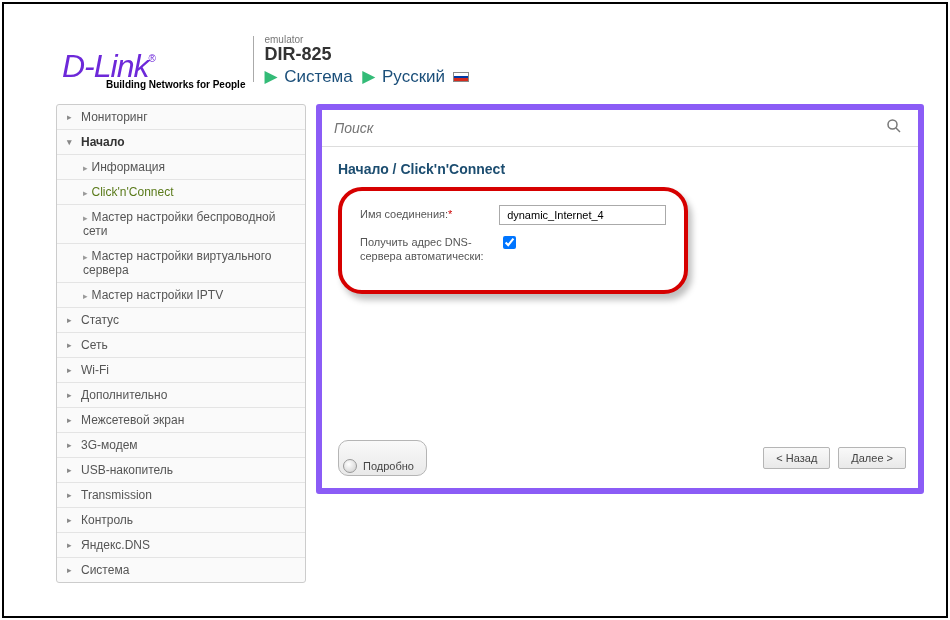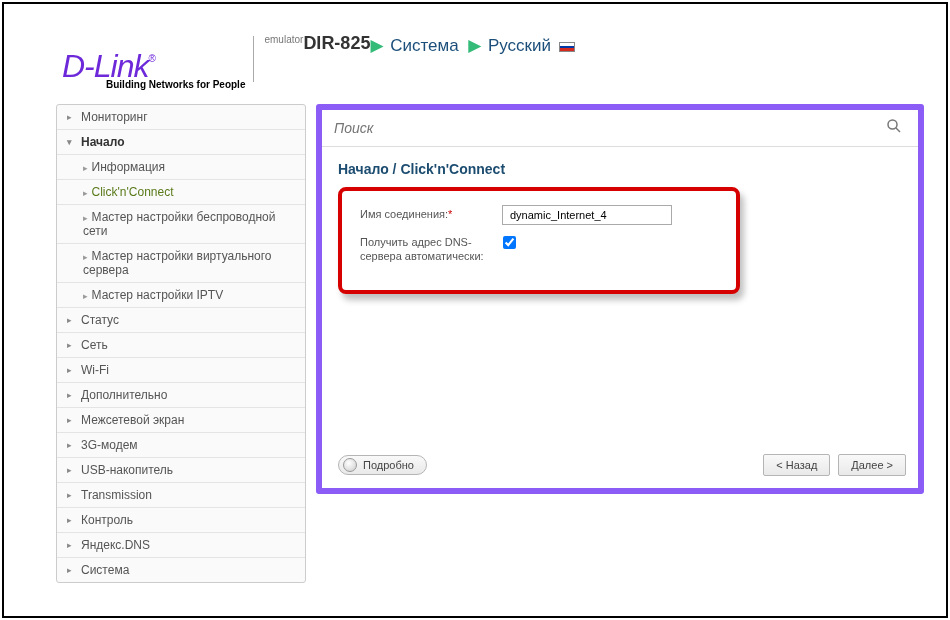--- a/index.html
+++ b/index.html
@@ -5,21 +5,21 @@
 * { box-sizing: border-box; margin: 0; padding: 0; }
 body { font-family: Arial, Helvetica, sans-serif; font-size: 12px; background: #fff; color: #333; width: 950px; height: 620px; position: relative; }
 .outer-border { border: 2px solid #000; width: 946px; height: 616px; margin: 2px; position: relative; background: #fff; }
 
 .header { display: flex; align-items: flex-start; padding: 28px 0 0 58px; height: 92px; }
 .logo-block { display: flex; flex-direction: column; }
 .logo { font-family: "Arial Black", Arial, sans-serif; font-size: 32px; font-weight: 400; letter-spacing: -1px; color: #6d28d9; line-height: 0.9; font-style: italic; margin-top: 20px; }
 .logo sup { font-size: 10px; font-style: normal; vertical-align: top; position: relative; top: 2px; }
 .tagline { font-size: 10px; font-weight: bold; color: #000; margin-top: -2px; padding-left: 44px; }
 .header-sep { width: 1px; height: 46px; background: #aaa; margin: 4px 10px 0 8px; }
-.device-block { display: flex; flex-direction: row; padding-top: 2px; }
+.device-block { display: flex; flex-direction: column; padding-top: 2px; }
 .emu { font-size: 10px; color: #777; }
 .device { font-size: 18px; font-weight: bold; color: #333; line-height: 1.1; }
 .lang-row { font-size: 17px; margin-top: 1px; }
 .lang-row .tri { color: #3b7; margin-right: 2px; }
 .lang-row a { color: #1b4f7a; text-decoration: none; }
 .flag { display: inline-block; width: 16px; height: 10px; vertical-align: middle; margin-left: 3px; background: linear-gradient(to bottom, #fff 0 33%, #0039a6 33% 66%, #d52b1e 66% 100%); border: 1px solid #888; }
 
 .layout { display: flex; padding: 8px 22px 0 52px; gap: 10px; }
 
 .sidebar { width: 250px; border: 1px solid #ccc; border-radius: 3px; background: #fafafa; }
@@ -31,29 +31,29 @@
 .side-sub .sarrow { font-size: 9px; color: #999; margin-right: 4px; }
 .side-sub.selected { color: #5a7a1a; font-weight: normal; }
 
 .main { flex: 1; border: 6px solid #8b5cf6; border-radius: 3px; position: relative; height: 390px; }
 .search-bar { border-bottom: 1px solid #ddd; padding: 8px 12px; display: flex; align-items: center; }
 .search-input { flex: 1; border: none; font-size: 14px; color: #888; outline: none; font-style: italic; }
 .search-icon { color: #888; font-size: 16px; padding: 0 4px; cursor: pointer; }
 
 .breadcrumb { color: #1c4d70; font-weight: bold; font-size: 14px; padding: 14px 0 6px 16px; }
 
-.form-box { margin: 4px 10px 0 16px; width: 402px; border: 4px solid #d60000; border-radius: 8px; padding: 14px 18px 18px 18px; box-shadow: 4px 6px 6px rgba(0,0,0,0.25); background: #fff; }
+.form-box { margin: 4px 10px 0 16px; width: 350px; border: 4px solid #d60000; border-radius: 24px; padding: 14px 18px 18px 18px; box-shadow: 4px 6px 6px rgba(0,0,0,0.25); background: #fff; }
 .form-row { display: flex; align-items: flex-start; margin-bottom: 8px; font-size: 11px; color: #555; }
 .form-label { width: 142px; line-height: 1.3; padding-top: 2px; }
 .req { color: #c00; }
 .form-input { border: 1px solid #aaa; height: 20px; width: 170px; padding: 1px 7px; font-size: 11px; }
 .form-check { margin-left: 1px; margin-top: 3px; }
 
 .footer-row { position: absolute; bottom: 12px; left: 16px; right: 12px; display: flex; align-items: center; justify-content: space-between; }
-.detail-btn { display: inline-flex; align-items: center; border: 1px solid #b5b5b5; border-radius: 10px; padding: 2px 12px 2px 4px; background: linear-gradient(#f9f9f9,#e9e9e9); cursor: pointer; font-size: 11px; color: #444; }
+.detail-btn { display: inline-flex; align-items: center; border: 1px solid #b5b5b5; border-radius: 10px; padding: 18px 12px 2px 4px; background: linear-gradient(#f9f9f9,#e9e9e9); cursor: pointer; font-size: 11px; color: #444; }
 .detail-btn .circle { width: 14px; height: 14px; border-radius: 50%; border: 1px solid #999; background: radial-gradient(circle at 40% 35%, #fff, #ccc); margin-right: 6px; }
 .nav-btns { display: flex; gap: 8px; padding-left: 40px; }
 .nav-btn { border: 1px solid #b5b5b5; background: linear-gradient(#f9f9f9,#e9e9e9); padding: 4px 12px; font-size: 11px; cursor: pointer; border-radius: 2px; color: #444; }
 </style>
 </head>
 <body>
 <div class="outer-border">
 
 <div class="header">
   <div class="logo-block">

